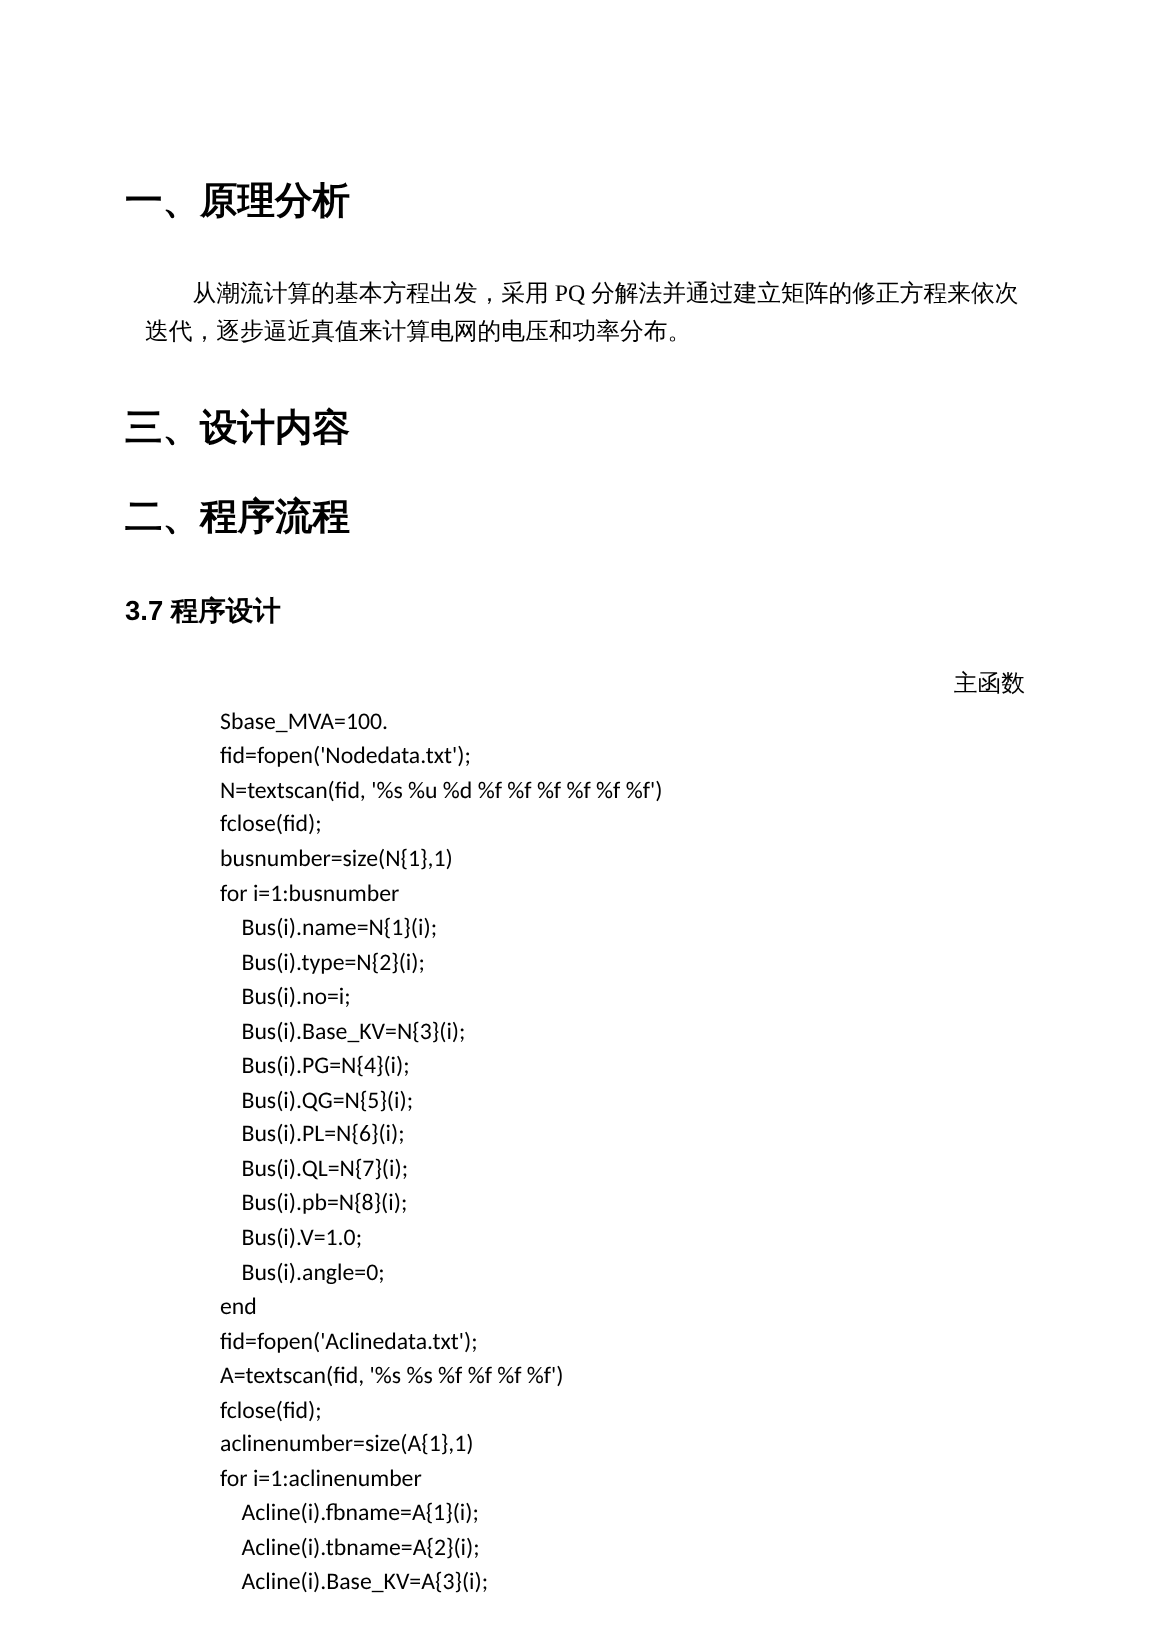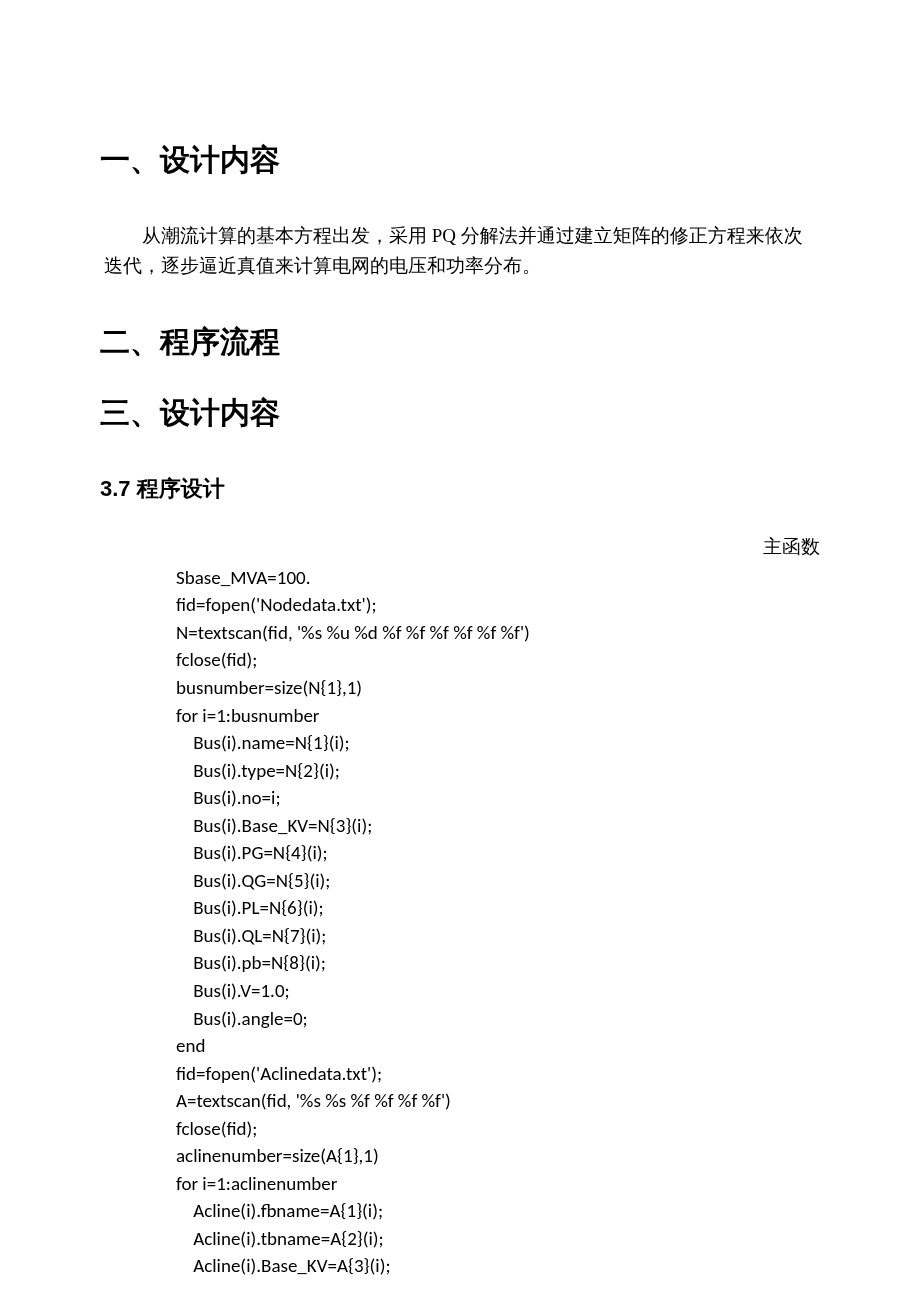--- a/index.html
+++ b/index.html
@@ -17,21 +17,21 @@
   h1 {
     font-family: "SimHei", "黑体", sans-serif;
     font-size: 30px;
     font-weight: bold;
     margin: 0 0 40px 0;
   }
   .paragraph {
     font-family: "SimSun", "宋体", serif;
     font-size: 19px;
     line-height: 1.6;
-    margin: 0 0 40px 4px;
+    margin: 0 0 40px 16px;
     text-indent: 2em;
   }
   h2 {
     font-family: "SimHei", "黑体", sans-serif;
     font-size: 30px;
     font-weight: bold;
     margin: 20px 0 30px 0;
   }
   h3 {
     font-family: "SimHei", "黑体", sans-serif;
@@ -51,27 +51,27 @@
     line-height: 1.45;
     white-space: pre;
     margin-left: 76px;
   }
 </style>
 </head>
 <body>
 
 <div class="page">
 
-  <h1>一、设计内容</h1>
+  <h1>一、原理分析</h1>
 
   <p class="paragraph">从潮流计算的基本方程出发，采用 PQ 分解法并通过建立矩阵的修正方程来依次迭代，逐步逼近真值来计算电网的电压和功率分布。</p>
 
+  <h2>三、设计内容</h2>
+
   <h2>二、程序流程</h2>
-
-  <h2>三、设计内容</h2>
 
   <h3>3.7 程序设计</h3>
 
   <div class="subhead">主函数</div>
 
   <div class="code-block">Sbase_MVA=100.
 fid=fopen('Nodedata.txt');
 N=textscan(fid, '%s %u %d %f %f %f %f %f %f')
 fclose(fid);
 busnumber=size(N{1},1)

